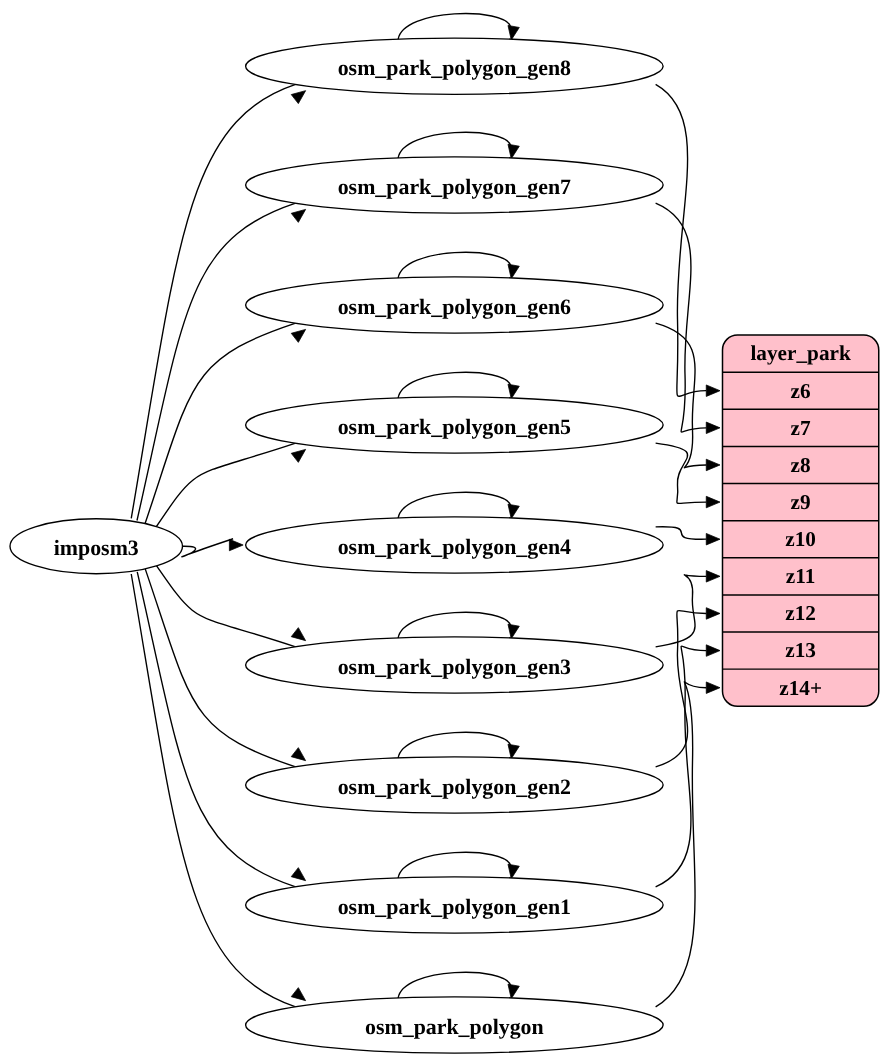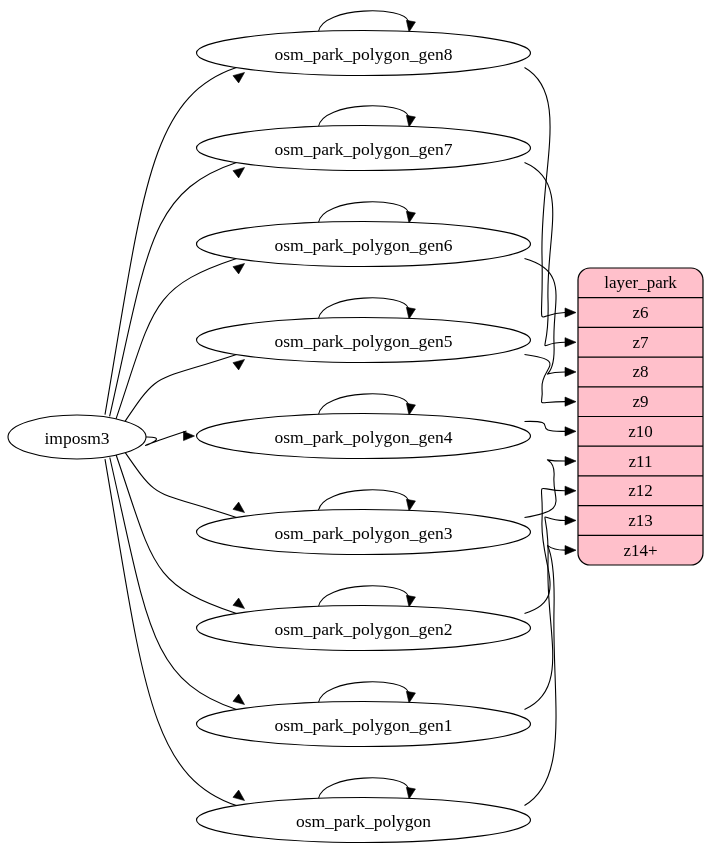--- a/index.html
+++ b/index.html
@@ -7,20 +7,21 @@
     padding: 0;
     background: #ffffff;
   }
   #canvas {
     position: relative;
     width: 707px;
     height: 851px;
     background: #ffffff;
     font-family: "Liberation Serif", "DejaVu Serif", serif;
     overflow: hidden;
+    font-weight: bold;
   }
   svg#graph {
     position: absolute;
     top: 0;
     left: 0;
     width: 707px;
     height: 851px;
   }
   .node-ellipse {
     fill: #ffffff;

